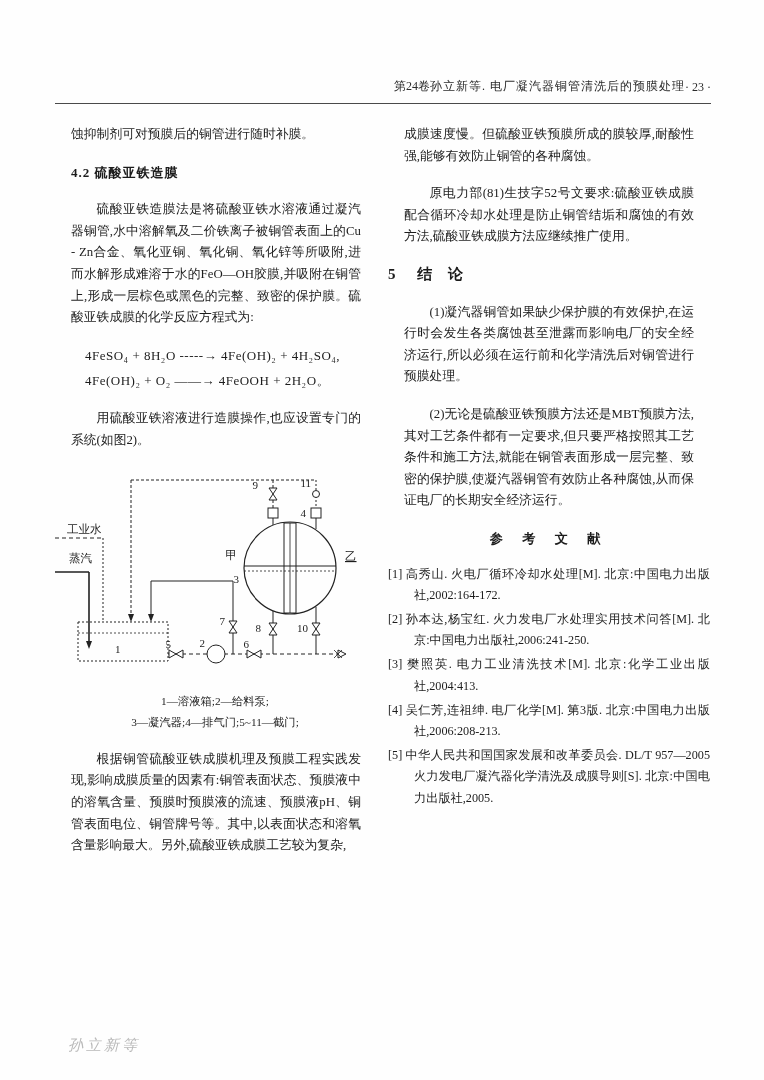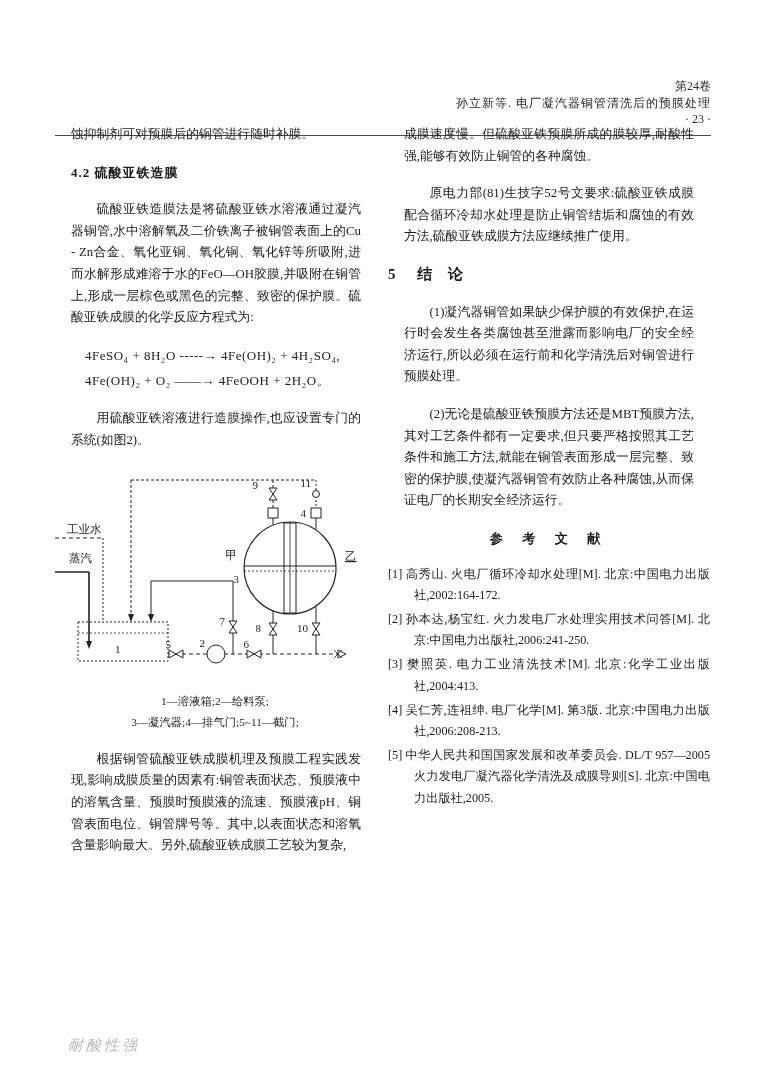--- a/index.html
+++ b/index.html
@@ -8,21 +8,21 @@
     background:#fbfbfa;
     font-family:"Liberation Serif","DejaVu Serif",serif;
     color:#1c1c1c;
   }
   .page{position:absolute;inset:0;background:#fefefe;overflow:hidden;}
   
   .header{
     position:absolute;left:55px;top:78px;width:656px;
     display:flex;justify-content:flex-end;align-items:flex-end;
     font-size:12px;color:#2a2a2a;
-    padding-bottom:8px;border-bottom:1px solid #4a4a4a;flex-direction:column;
+    padding-bottom:8px;border-bottom:1px solid #4a4a4a;
   }
   .header .title{letter-spacing:1px;}
   
   .col{position:absolute;top:108px;width:322px;font-size:12.8px;line-height:21.6px;text-align:justify;}
   .col-left{left:55px;}
   .col-right{left:388px;}
   p{margin:16px;}
   .indent{text-indent:2em;}
   .sec-heading{font-weight:bold;font-size:13px;margin:7px 0 6px 16px;letter-spacing:1px;}
   .equation{margin:10px 0 4px 30px;font-size:13px;letter-spacing:.5px;}
@@ -152,14 +152,14 @@
     <p class="indent" style="margin-top:6px;">(2)无论是硫酸亚铁预膜方法还是MBT预膜方法,其对工艺条件都有一定要求,但只要严格按照其工艺条件和施工方法,就能在铜管表面形成一层完整、致密的保护膜,使凝汽器铜管有效防止各种腐蚀,从而保证电厂的长期安全经济运行。</p>
 
     <div class="ref-heading">参 考 文 献</div>
     <div class="ref">[1] 高秀山. 火电厂循环冷却水处理[M]. 北京:中国电力出版社,2002:164-172.</div>
     <div class="ref">[2] 孙本达,杨宝红. 火力发电厂水处理实用技术问答[M]. 北京:中国电力出版社,2006:241-250.</div>
     <div class="ref">[3] 樊照英. 电力工业清洗技术[M]. 北京:化学工业出版社,2004:413.</div>
     <div class="ref">[4] 吴仁芳,连祖绅. 电厂化学[M]. 第3版. 北京:中国电力出版社,2006:208-213.</div>
     <div class="ref">[5] 中华人民共和国国家发展和改革委员会. DL/T 957—2005 火力发电厂凝汽器化学清洗及成膜导则[S]. 北京:中国电力出版社,2005.</div>
   </div>
 
-  <div class="watermark">耐酸性强</div>
+  <div class="watermark">孙立新等</div>
 </div>
 
 </body></html>

